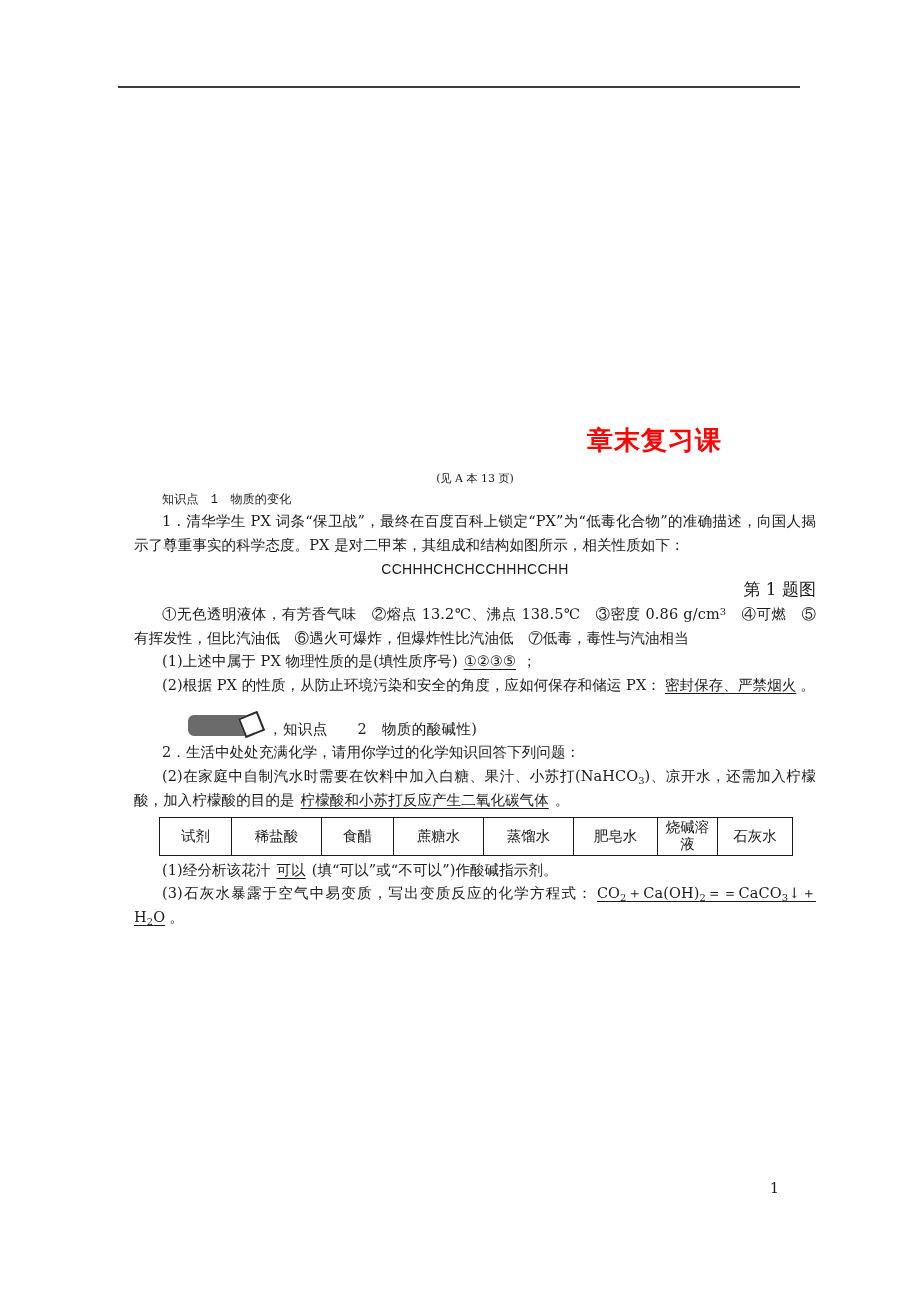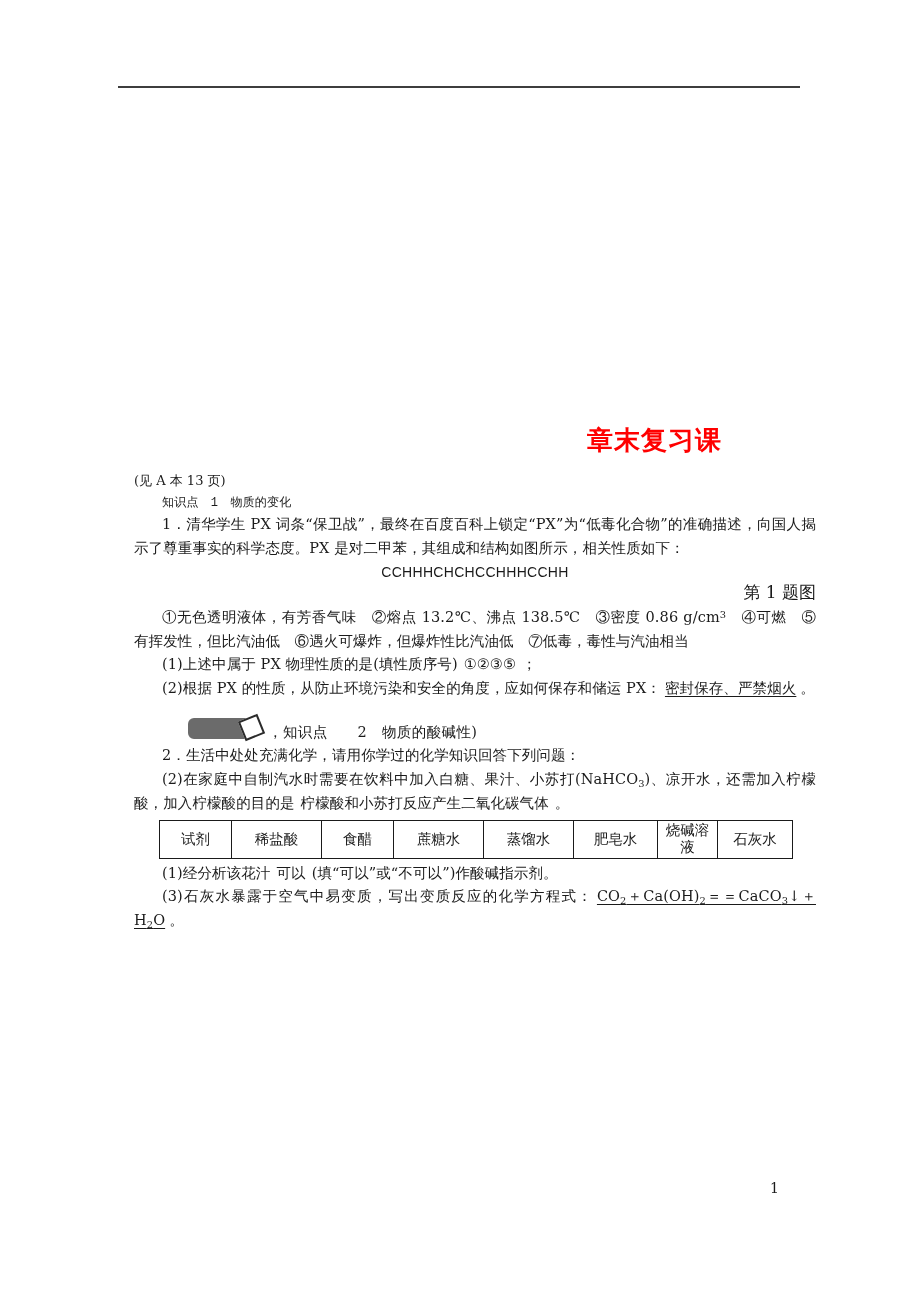--- a/index.html
+++ b/index.html
@@ -45,21 +45,22 @@
     font-weight: bold;
     text-align: right;
     letter-spacing: 1px;
     line-height: 1.25;
     margin: 0 0 14px 0;
     padding-right: 94px;
     font-family: "DejaVu Sans", "Liberation Sans", sans-serif;
   }
 
   .centered-line {
-    font-size: 13px;
+    text-align: center;
+    font-size: 11px;
     line-height: 1.5;
     margin: 0 0 4px 0;
   }
 
   .section-head {
     font-size: 12px;
     line-height: 1.62;
     margin: 0;
     text-indent: 28px;
     letter-spacing: 0.2px;
@@ -83,20 +84,21 @@
     font-family: Liberation Sans, sans-serif;
   }
 
   .figcap {
     text-align: right;
     font-size: 17px;
     margin: 1px 0 2px 0;
   }
 
   .ans {
+    text-decoration: underline;
     text-underline-offset: 3px;
     padding: 0 6px;
     white-space: nowrap;
   }
   .ans-wrap {
     text-decoration: underline;
     text-underline-offset: 3px;
     padding: 0 4px;
   }
 

